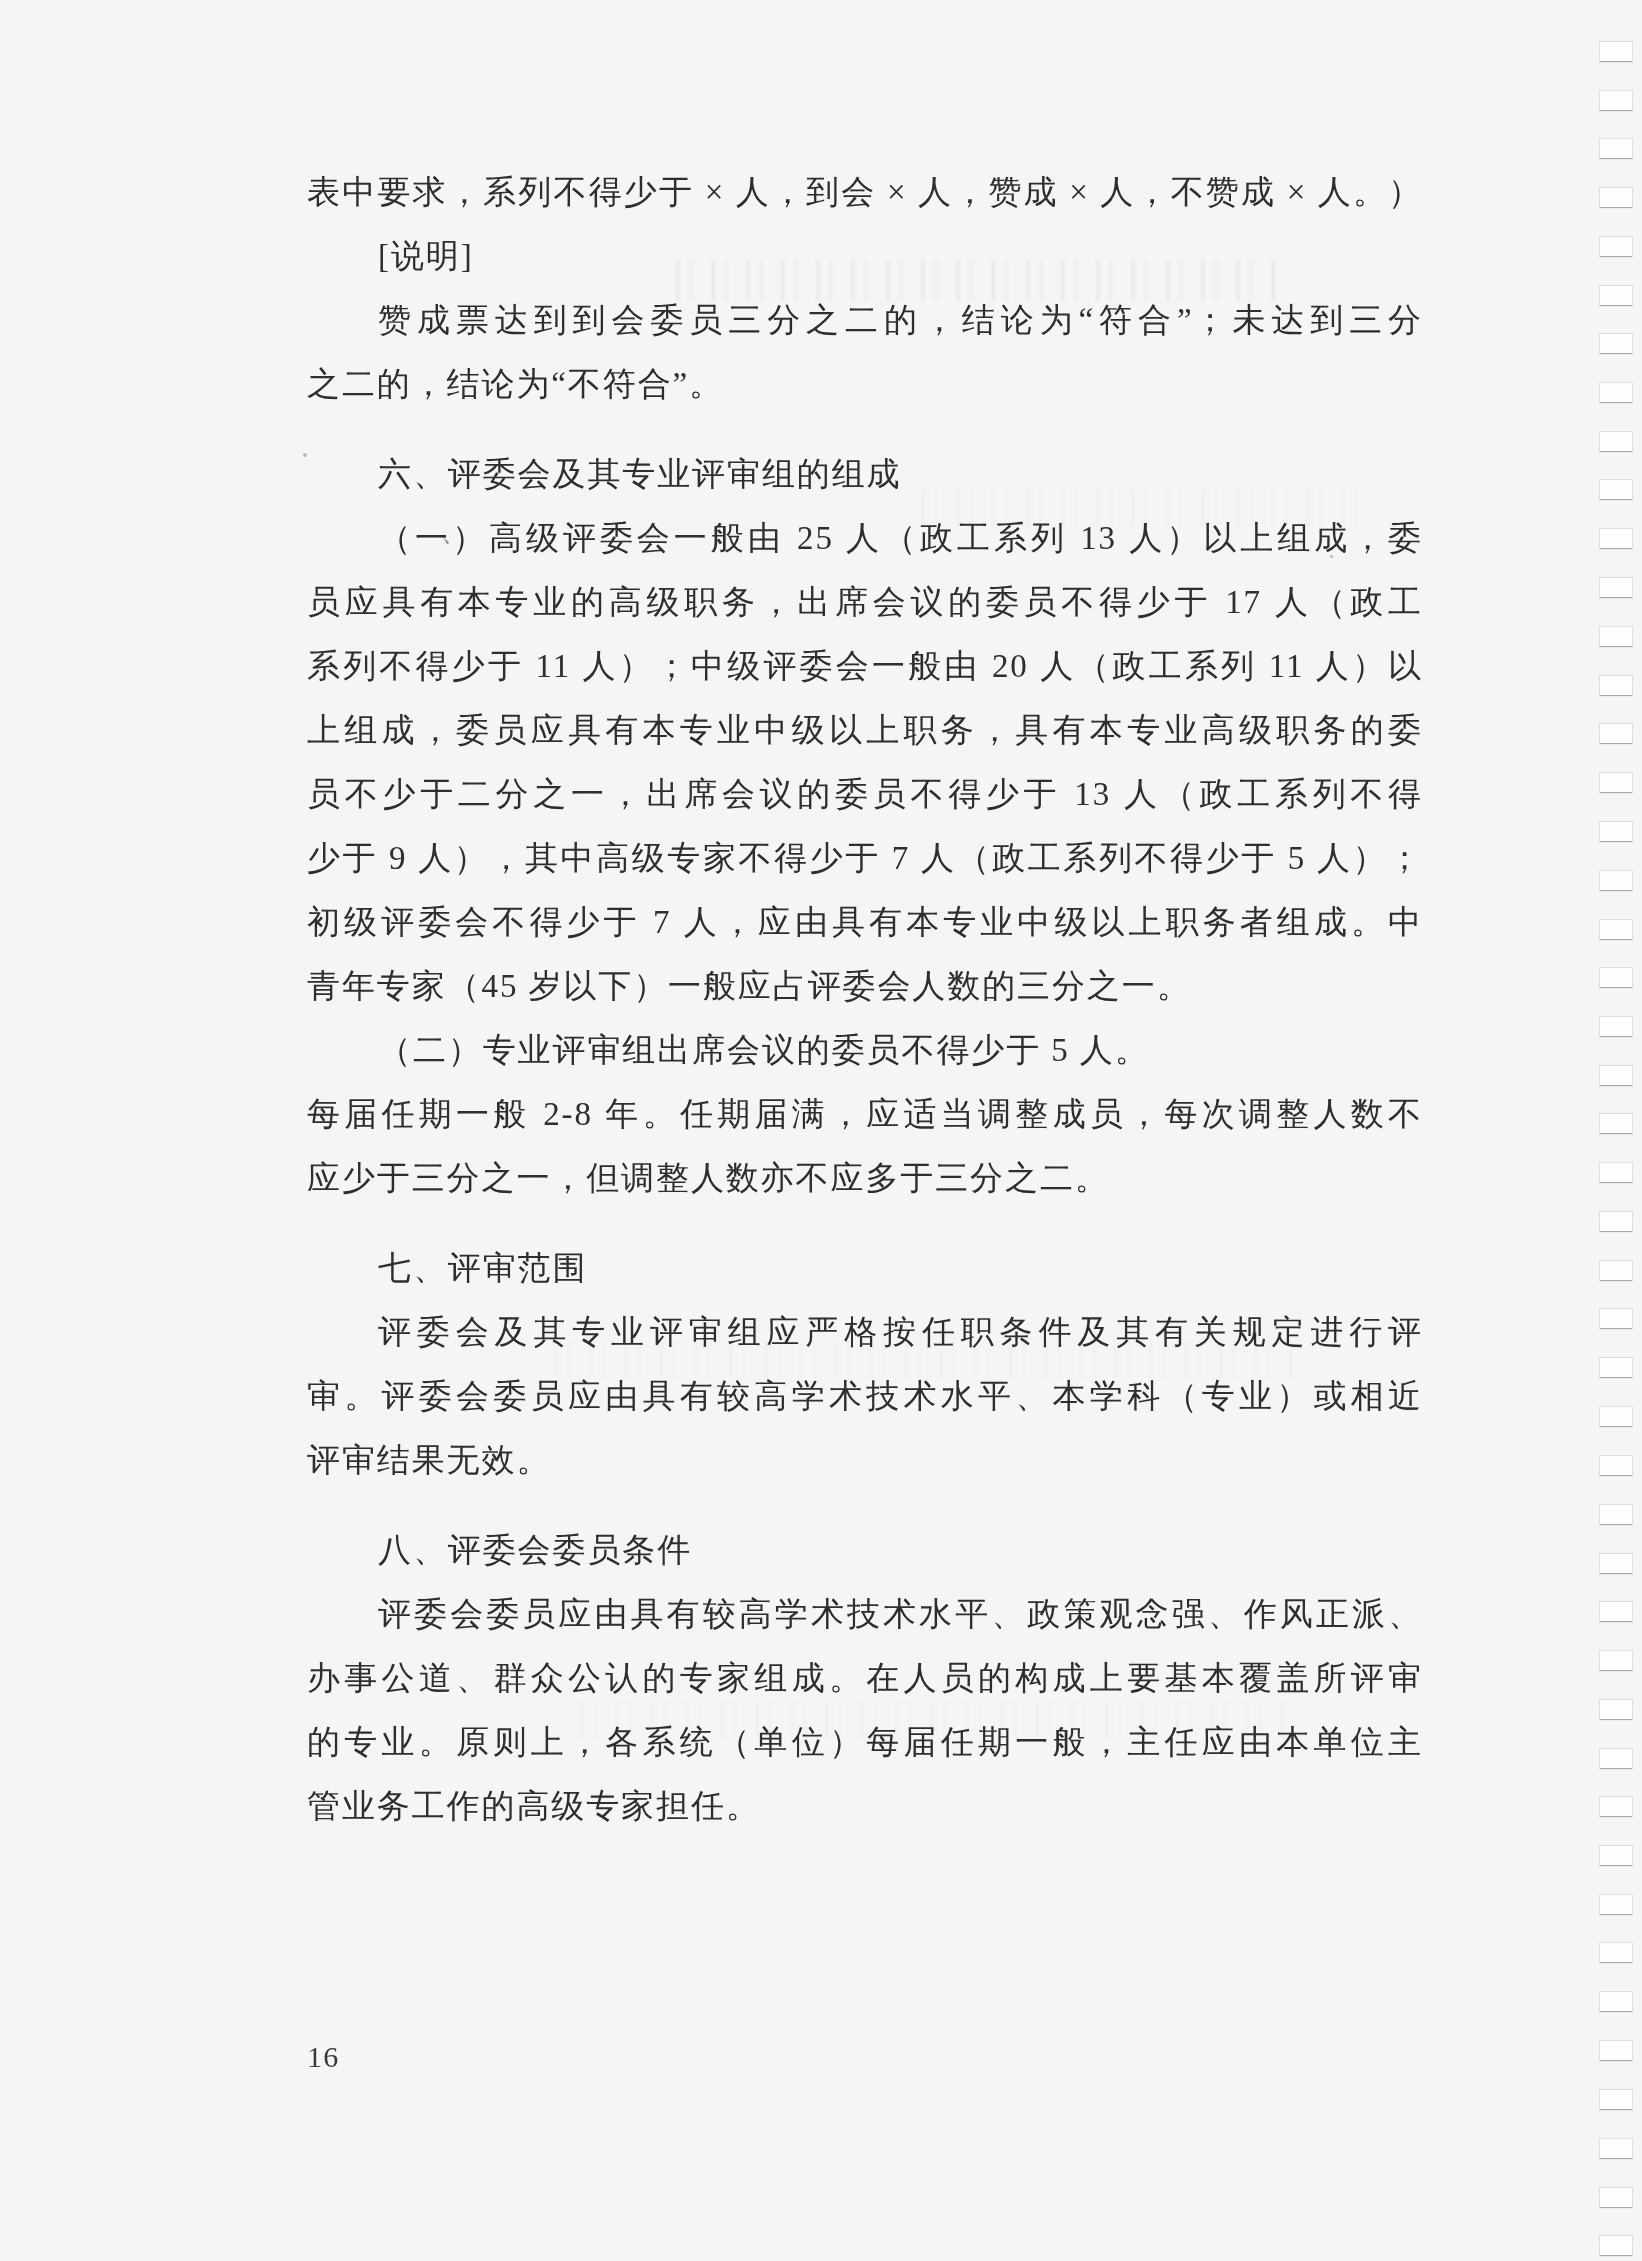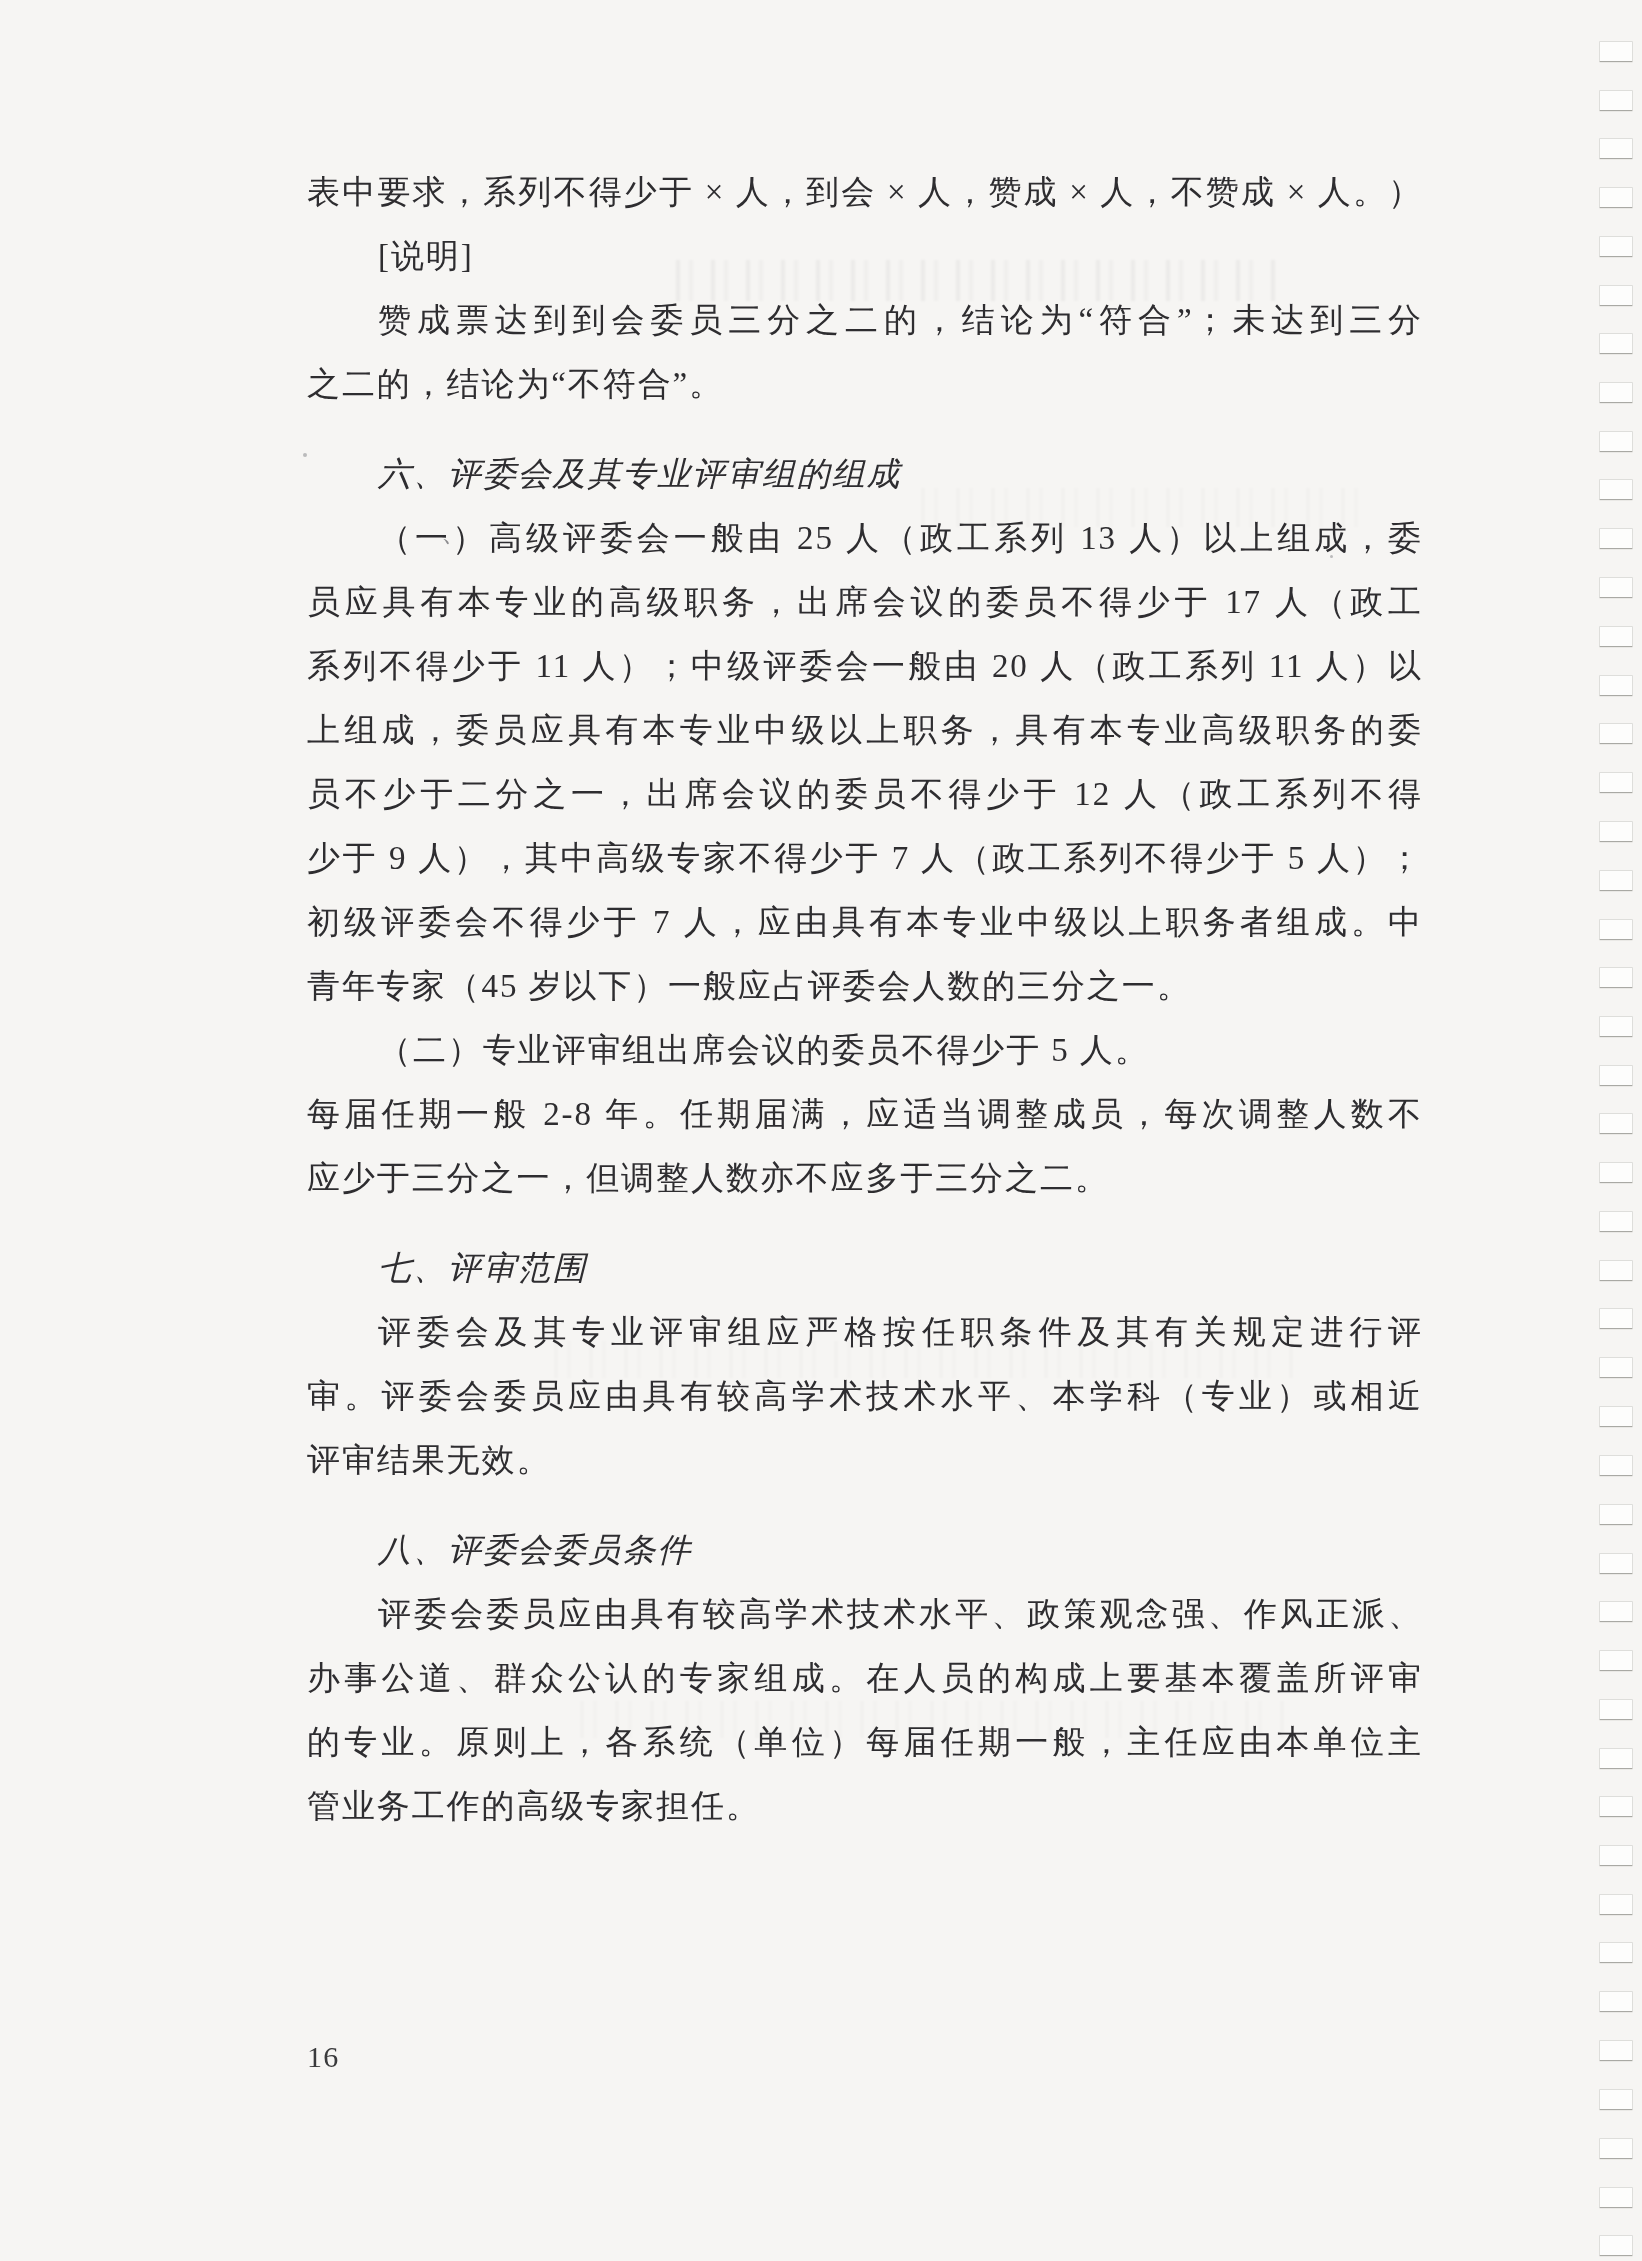--- a/index.html
+++ b/index.html
@@ -26,21 +26,21 @@
     white-space:nowrap;
     text-align:left;
   }
   .line.justify{
     white-space:normal;
     text-align:justify;
     text-align-last:justify;
     text-justify:inter-character;
   }
   .line.indent{ text-indent:71px; }
-  .line.section-gap{ margin-top:26px;font-style:italic; }
+  .line.section-gap{ margin-top:26px; }
   .page-number{
     position:absolute;
     left:307px;top:2037px;
     width:1116px;
     text-align:left;
     font-size:30px;
     line-height:39px;
     color:#3a3a3c;
     letter-spacing:1.3px;
   }
@@ -145,21 +145,21 @@
   <div class="content" id="content" style="color: rgb(46, 45, 48);">
       <div class="line justify">表中要求，系列不得少于 × 人，到会 × 人，赞成 × 人，不赞成 × 人。）</div>
       <div class="line indent">[说明]</div>
       <div class="line indent justify">赞成票达到到会委员三分之二的，结论为“符合”；未达到三分</div>
       <div class="line">之二的，结论为“不符合”。</div>
       <div class="line indent section-gap">六、评委会及其专业评审组的组成</div>
       <div class="line indent justify">（一）高级评委会一般由 25 人（政工系列 13 人）以上组成，委</div>
       <div class="line justify">员应具有本专业的高级职务，出席会议的委员不得少于 17 人（政工</div>
       <div class="line justify">系列不得少于 11 人）；中级评委会一般由 20 人（政工系列 11 人）以</div>
       <div class="line justify">上组成，委员应具有本专业中级以上职务，具有本专业高级职务的委</div>
-      <div class="line justify">员不少于二分之一，出席会议的委员不得少于 12 人（政工系列不得</div>
+      <div class="line justify">员不少于二分之一，出席会议的委员不得少于 13 人（政工系列不得</div>
       <div class="line justify">少于 9 人），其中高级专家不得少于 7 人（政工系列不得少于 5 人）；</div>
       <div class="line justify">初级评委会不得少于 7 人，应由具有本专业中级以上职务者组成。中</div>
       <div class="line">青年专家（45 岁以下）一般应占评委会人数的三分之一。</div>
       <div class="line indent">（二）专业评审组出席会议的委员不得少于 5 人。</div>
       <div class="line justify">每届任期一般 2-8 年。任期届满，应适当调整成员，每次调整人数不</div>
       <div class="line">应少于三分之一，但调整人数亦不应多于三分之二。</div>
       <div class="line indent section-gap">七、评审范围</div>
       <div class="line indent justify">评委会及其专业评审组应严格按任职条件及其有关规定进行评</div>
       <div class="line justify">审。评委会委员应由具有较高学术技术水平、本学科（专业）或相近</div>
       <div class="line">评审结果无效。</div>

